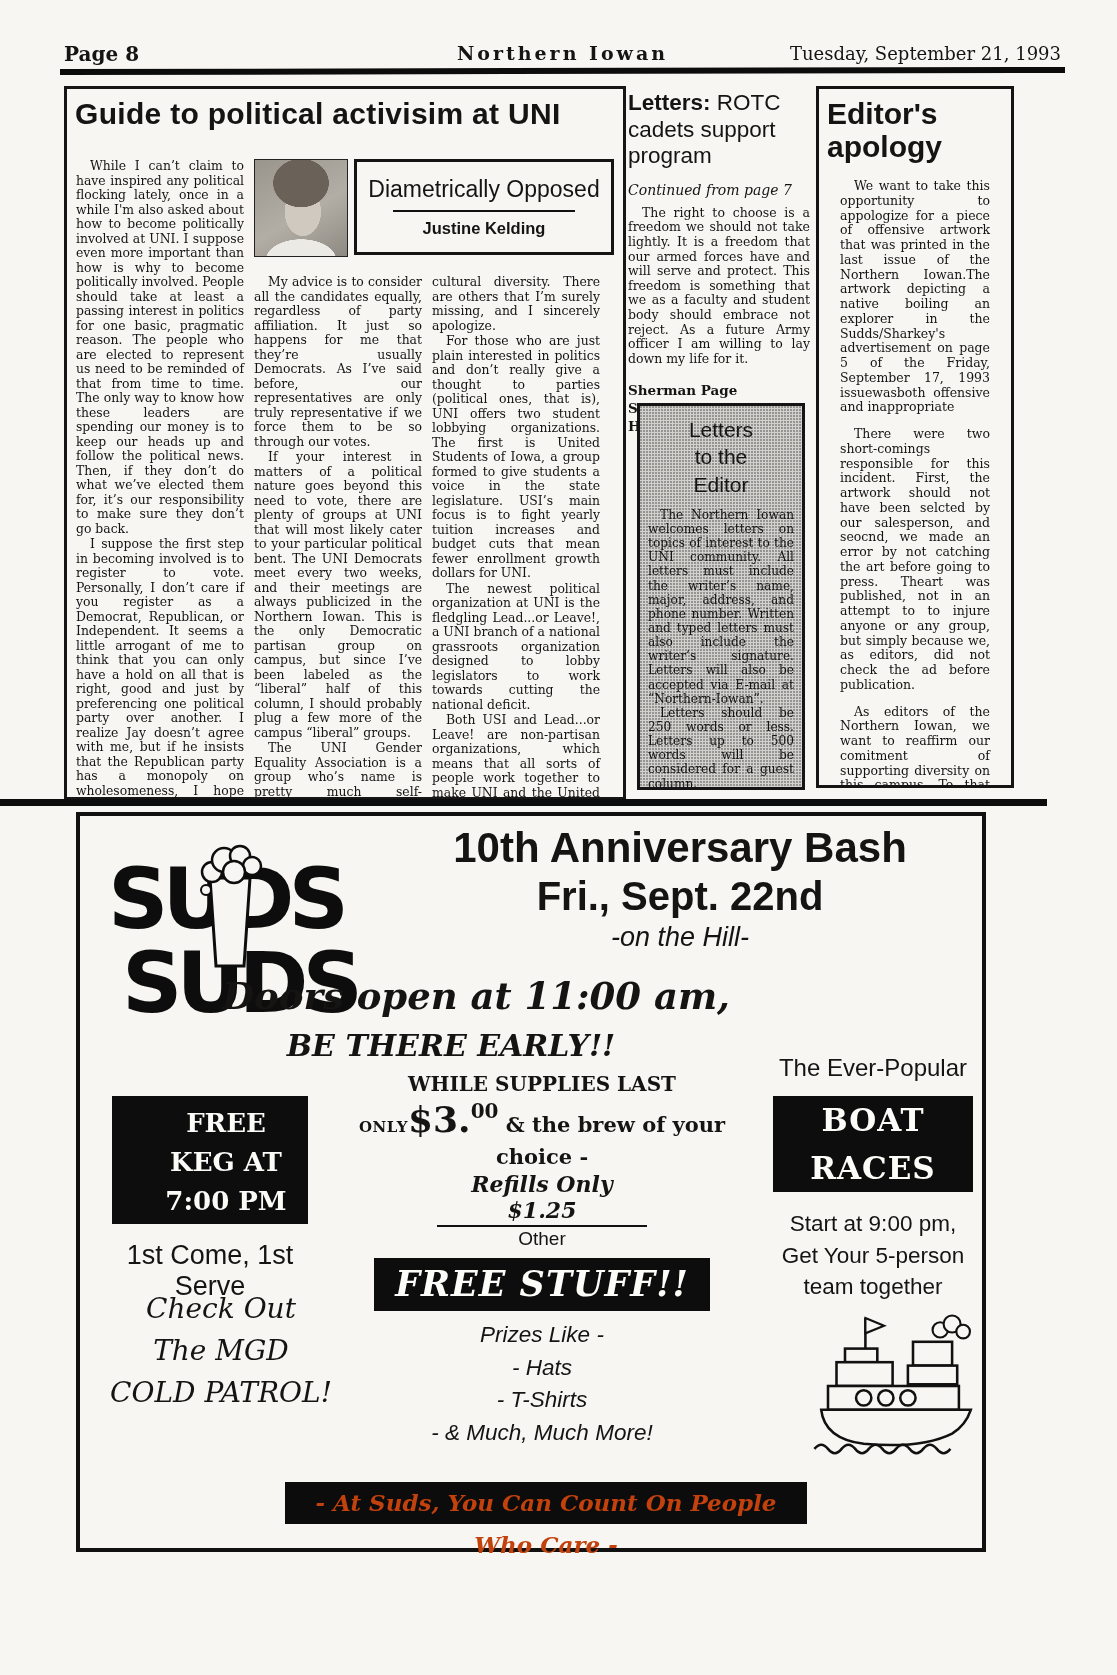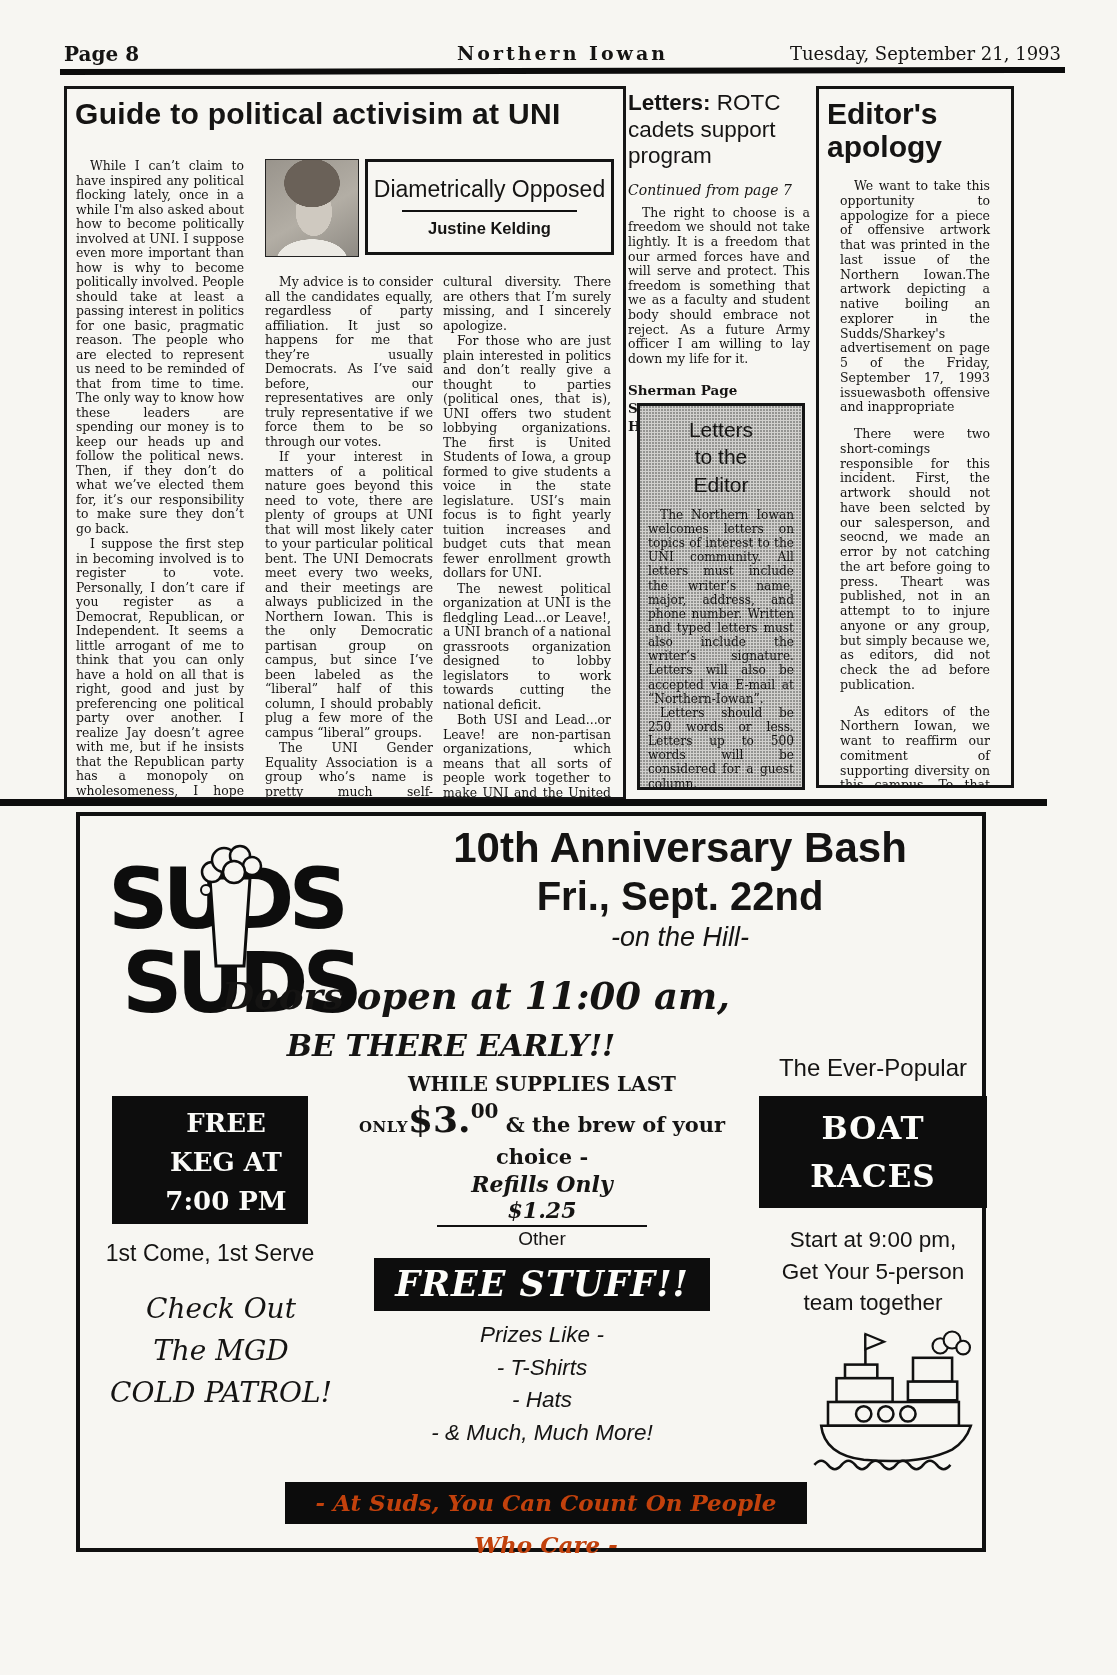--- a/index.html
+++ b/index.html
@@ -8,21 +8,21 @@
   
   .hdr{position:absolute;left:64px;right:56px;top:38px;height:28px;font-family:"DejaVu Serif",serif;}
   .hdr-page{position:absolute;left:0;bottom:0;font-size:20px;font-weight:bold;}
   .hdr-pub{position:absolute;left:0;right:0;bottom:2px;text-align:center;font-size:19px;font-weight:bold;letter-spacing:3px;}
   .hdr-date{position:absolute;right:0;bottom:2px;font-size:18px;}
   .hdr-rule{position:absolute;left:60px;right:52px;top:68px;height:6px;background:#0c0c0c;transform:rotate(-0.12deg);}
 
   
   .article{position:absolute;left:64px;top:86px;width:556px;height:708px;border:3px solid #161616;overflow:hidden;}
   .article-title{margin:8px 8px 0;font-family:"Liberation Sans",sans-serif;font-weight:bold;font-size:30px;letter-spacing:.3px;}
-  .article-body{display:flex;gap:21px;padding:28px 9px 0 9px;}
+  .article-body{display:flex;gap:10px;padding:28px 9px 0 9px;}
   .acol{width:168px;flex:0 0 168px;font-family:"DejaVu Serif",serif;font-size:12.4px;line-height:1.17;text-align:justify;}
   .acol p{margin:0 0 1px;text-indent:14px;}
   .right-area{flex:1;min-width:0;}
   .photo-row{display:flex;gap:6px;height:96px;margin-bottom:20px;}
   .headshot{width:92px;height:96px;border:1px solid #222;
     background:
       radial-gradient(46px 40px at 50% 24%, #6a6158 60%, transparent 61%),
       radial-gradient(30px 40px at 52% 54%, #cfc9c0 60%, transparent 61%),
       radial-gradient(58px 34px at 50% 104%, #eceae4 60%, transparent 61%),
       linear-gradient(150deg,#99948c,#b3aea5 55%,#8e8a83);}
@@ -64,21 +64,21 @@
   .suds-logo{position:absolute;left:26px;top:28px;width:275px;height:190px;}
   .ad-titles{position:absolute;left:300px;top:8px;width:600px;text-align:center;font-family:"Liberation Sans",sans-serif;font-weight:bold;}
   .ad-h1{font-size:42px;line-height:1.15;}
   .ad-h2{font-size:40px;line-height:1.2;}
   .ad-loc{font-size:27px;font-weight:normal;font-style:italic;margin-top:2px;}
   .doors{position:absolute;left:0;right:110px;top:158px;text-align:center;font-family:"DejaVu Serif",serif;font-style:italic;font-weight:bold;font-size:37px;}
   .early{position:absolute;left:0;right:160px;top:212px;text-align:center;font-family:"DejaVu Serif",serif;font-style:italic;font-weight:bold;font-size:30px;}
 
   .keg-box{position:absolute;left:32px;top:280px;width:196px;height:128px;background:#0d0d0d;color:#fbfbf8;
     text-align:center;font-family:"DejaVu Serif",serif;font-weight:bold;font-size:26px;line-height:1.5;padding-top:8px;padding-left:32px;}
-  .first-come{position:absolute;left:10px;top:424px;width:240px;text-align:center;font-family:"Liberation Sans",sans-serif;font-size:23px;}
+  .first-come{position:absolute;left:10px;top:424px;width:240px;text-align:center;font-family:"Liberation Sans",sans-serif;font-size:27px;}
   .mgd{position:absolute;left:16px;top:472px;width:250px;text-align:center;font-family:"DejaVu Serif",serif;font-style:italic;font-size:28px;line-height:1.5;}
 
   .midcol{position:absolute;left:262px;top:250px;width:400px;text-align:center;font-family:"DejaVu Serif",serif;}
   .cups{font-weight:bold;font-size:21px;line-height:1.25;}
   .supplies{font-weight:bold;font-size:20px;margin-top:6px;}
   .price-row{margin-top:2px;font-weight:bold;}
   .only{font-size:15px;letter-spacing:.5px;}
   .dollars{font-size:36px;}
   .cents{font-size:20px;vertical-align:14px;}
   .brew{font-size:21px;}
@@ -86,22 +86,22 @@
   .refills{font-style:italic;font-weight:bold;font-size:22px;margin-top:2px;}
   .refill-price{font-style:italic;font-weight:bold;font-size:22px;}
   .mid-rule{width:210px;height:2px;background:#111;margin:2px auto 1px;}
   .other{font-family:"Liberation Sans",sans-serif;font-size:19px;}
   .free-stuff{width:336px;margin:8px auto 0;background:#0d0d0d;color:#fcfcf9;
     font-style:italic;font-weight:bold;font-size:35px;padding:5px 0 7px;letter-spacing:1px;}
   .prizes{margin-top:8px;font-family:"Liberation Sans",sans-serif;font-style:italic;font-size:22.5px;line-height:1.45;}
 
   .rightcol{position:absolute;left:668px;top:238px;width:250px;text-align:center;}
   .ever-popular{font-family:"Liberation Sans",sans-serif;font-size:24px;}
-  .boat-box{width:228px;margin:14px auto 0;background:#0d0d0d;color:#fcfcf9;
-    font-family:"DejaVu Serif",serif;font-weight:bold;font-size:31px;line-height:1.55;padding:8px 0;letter-spacing:1px;}
+  .boat-box{width:200px;margin:14px auto 0;background:#0d0d0d;color:#fcfcf9;
+    font-family:"DejaVu Serif",serif;font-weight:bold;font-size:31px;line-height:1.55;padding:0 0;letter-spacing:1px;}
   .races-info{margin-top:16px;font-family:"Liberation Sans",sans-serif;font-size:22.5px;line-height:1.4;}
   .boat-art{margin-top:8px;margin-left:46px;}
 
   .ad-banner{position:absolute;left:205px;top:666px;width:522px;height:42px;background:#0c0c0c;color:#c2410c;
     text-align:center;font-family:"DejaVu Serif",serif;font-style:italic;font-weight:bold;font-size:23px;line-height:42px;}
 </style>
 </head>
 <body>
 
 <div class="page">
@@ -235,22 +235,22 @@
         <span class="only">ONLY</span><span class="dollars">$3.</span><span class="cents">00</span><span class="brew"> &amp; the brew of your</span>
       </div>
       <div class="choice">choice -</div>
       <div class="refills">Refills Only</div>
       <div class="refill-price">$1.25</div>
       <div class="mid-rule"></div>
       <div class="other">Other</div>
       <div class="free-stuff">FREE STUFF!!</div>
       <div class="prizes">
         <div>Prizes Like -</div>
+        <div>- Hats</div>
         <div>- T-Shirts</div>
-        <div>- Hats</div>
         <div>- &amp; Much, Much More!</div>
       </div>
     </div>
 
     <div class="rightcol">
       <div class="ever-popular">The Ever-Popular</div>
       <div class="boat-box">
         <div>BOAT</div>
         <div>RACES</div>
       </div>

